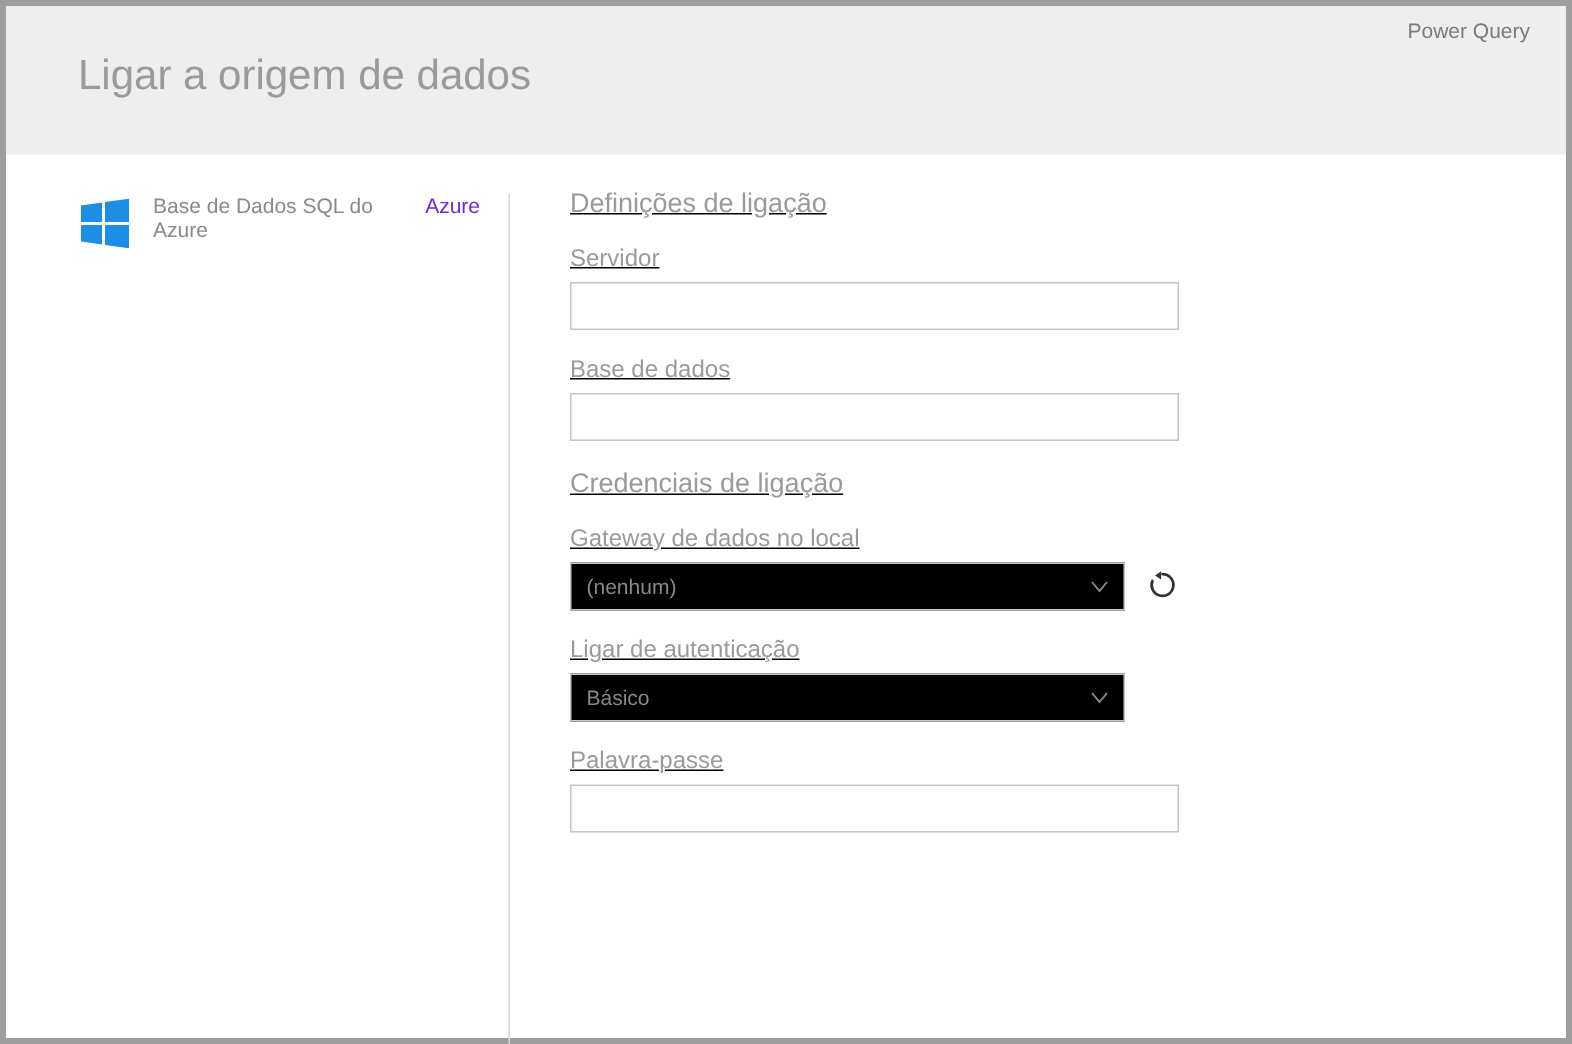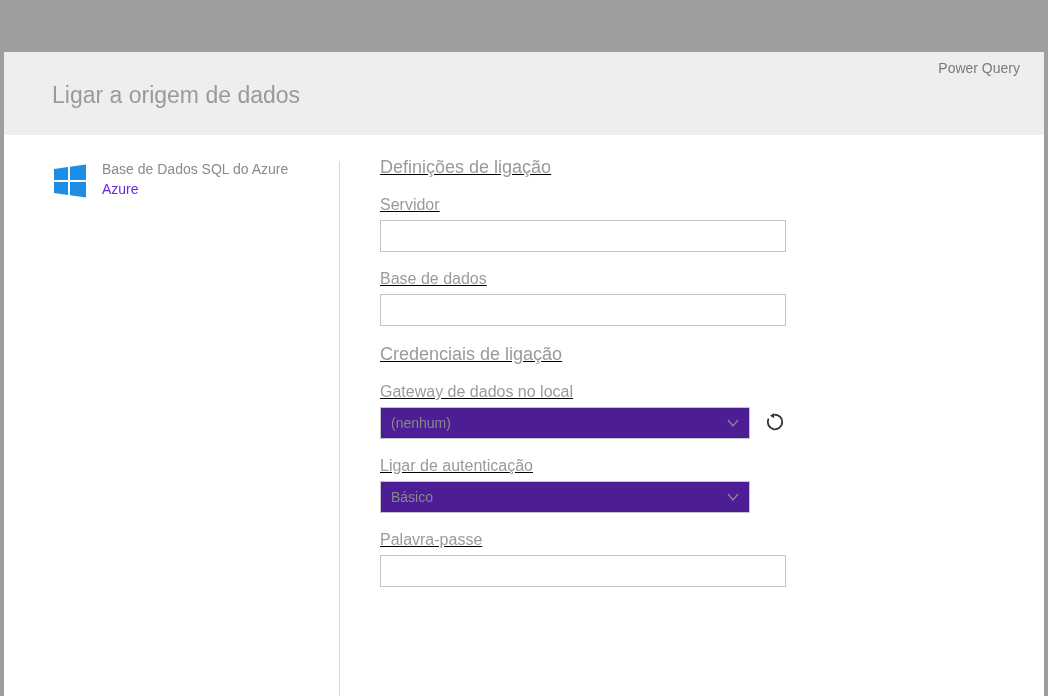--- a/index.html
+++ b/index.html
@@ -21,37 +21,36 @@
     background: #9e9e9e;
   }
   .app-window {
     width: 1040px;
     height: 688px;
     background: #fff;
     position: relative;
   }
   .header-bar {
     width: 100%;
-    height: 83px;
+    height: 99px;
     background: #eeeeee;
     position: relative;
-    margin-top: 48px;
   }
   .brand {
     position: absolute;
     top: 8px;
     right: 24px;
     color: #7a7a7a;
     font-size: 14px;
   }
   .page-title {
     position: absolute;
     left: 48px;
     top: 30px;
-    font-size: 23px;
+    font-size: 28px;
     font-weight: 300;
     color: #9a9a9a;
   }
   .content {
     display: flex;
     height: calc(100% - 83px);
   }
   .sidebar {
     width: 336px;
     padding: 26px 20px 20px 48px;
@@ -72,21 +71,21 @@
     gap: 14px;
   }
   .ds-icon {
     width: 36px;
     height: 36px;
     flex: 0 0 36px;
     margin-top: 2px;
   }
   .ds-text {
     display: flex;
-    flex-direction: column;
+    flex-direction: row;
     gap: 4px;
   }
   .ds-title {
     color: #8a8a8a;
     font-size: 14px;
   }
   .ds-sub {
     color: #6d28d9;
     font-size: 14px;
   }
@@ -131,21 +130,21 @@
     position: relative;
     width: 370px;
   }
   .select-input {
     width: 100%;
     height: 32px;
     border: 1px solid #c4c4c4;
     padding: 4px 30px 4px 10px;
     font-size: 14px;
     color: #888;
-    background: #4c1d95;
+    background: #000000;
     appearance: none;
     -webkit-appearance: none;
     cursor: pointer;
     text-align: left;
   }
   .chevron {
     position: absolute;
     right: 10px;
     top: 50%;
     transform: translateY(-50%);

